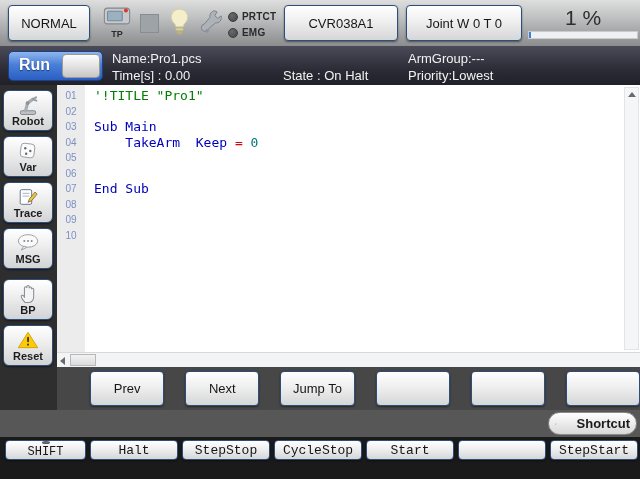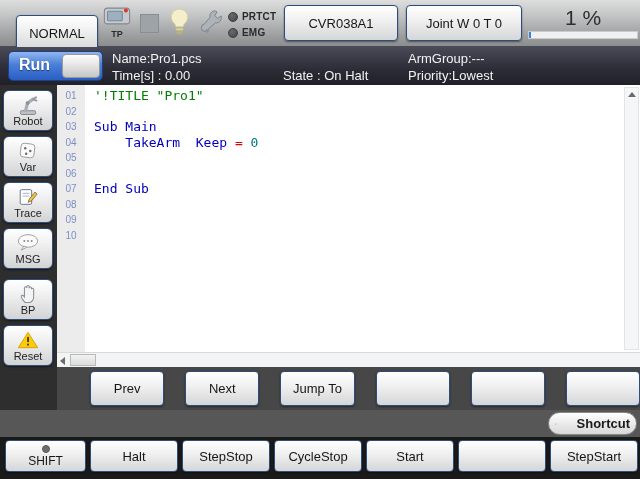--- a/index.html
+++ b/index.html
@@ -9,21 +9,21 @@
 
   
   .topbar{position:absolute;left:0;top:0;width:640px;height:47px;
           background:linear-gradient(180deg,#dedede 0%,#c2c3c4 35%,#9d9e9f 78%,#8c8d8e 100%);
           border-bottom:1px solid #4a4a55;}
   .btn{background:linear-gradient(180deg,#ffffff 0%,#efefef 45%,#d5d6d8 100%);
        border:1px solid #2d4d7d;border-radius:4px;color:#161616;
        font-family:"Liberation Sans",sans-serif;font-size:13px;
        box-shadow:0 1px 2px rgba(0,0,0,.45), inset 0 1px 0 #fff;cursor:pointer;padding:0;}
   .tb-btn{position:absolute;top:5px;height:36px;}
-  .mode-btn{left:16px;width:82px;margin-top:10px;}
+  .mode-btn{left:8px;width:82px;}
   .ctrl-btn{left:284px;width:114px;}
   .coord-btn{left:406px;width:116px;}
 
   .tp-wrap{position:absolute;left:102px;top:6px;width:30px;text-align:center;cursor:pointer;}
   .tp-label{display:block;font-size:9px;font-weight:bold;color:#2b2b2b;margin-top:-1px;}
   .square-icon{position:absolute;left:140px;top:14px;width:19px;height:19px;
                background:#9da3a7;border:1px solid #888d90;}
   .bulb-wrap{position:absolute;left:170px;top:8px;cursor:pointer;}
   .wrench-wrap{position:absolute;left:201px;top:8px;cursor:pointer;}
   .lamps{position:absolute;left:228px;top:9px;}
@@ -57,21 +57,21 @@
   
   .sidebar{position:absolute;left:0;top:85px;width:57px;height:325px;background:#2e2e2e;
            padding-top:5px;}
   .side-btn{display:flex;flex-direction:column;align-items:center;justify-content:center;
             width:50px;height:41px;margin:0 0 5px 3px;
             background:linear-gradient(180deg,#ffffff 0%,#ededed 45%,#d2d3d5 100%);
             border:1px solid #2d4d7d;border-radius:6px;cursor:pointer;padding:0;
             box-shadow:0 1px 2px rgba(0,0,0,.5);}
   .side-btn.gap-before{margin-top:10px;}
   .side-icon{height:20px;display:flex;align-items:center;justify-content:center;}
-  .side-label{font-family:"Liberation Sans",sans-serif;font-size:11px;color:#1d1d1d;margin-top:0px;}
+  .side-label{font-family:"Liberation Sans",sans-serif;font-size:11px;color:#1d1d1d;margin-top:0px;font-weight:bold;}
 
   
   .content{position:absolute;left:57px;top:85px;width:583px;height:325px;background:#424242;}
   .editor{position:absolute;left:0;top:0;width:583px;height:267px;background:
           linear-gradient(to right,#ececec 0px,#ececec 28px,#ffffff 28px);overflow:hidden;}
   .code-lines{padding-top:3px;font-family:"DejaVu Sans Mono","Liberation Mono",monospace;}
   .line{display:flex;height:15.5px;line-height:15.5px;}
   .ln{width:28px;flex:0 0 28px;text-align:center;font-family:"Liberation Sans",sans-serif;
       font-size:10px;color:#7d90c4;}
   .code{padding-left:9px;font-size:13px;white-space:pre;}
@@ -97,21 +97,21 @@
   .shortcutband{position:absolute;left:0;top:410px;width:640px;height:27px;background:#575757;}
   .shortcut{position:absolute;right:3px;top:2px;height:23px;width:89px;border-radius:12px;
             background:linear-gradient(180deg,#ffffff,#e9e9e9 55%,#d8d8d8);
             border:1px solid #8a8a8a;font-size:13px;font-weight:bold;color:#1a1a1a;
             display:flex;align-items:center;justify-content:center;gap:20px;cursor:pointer;
             font-family:"Liberation Sans",sans-serif;}
 
   
   .bottombar{position:absolute;left:0;top:437px;width:640px;height:42px;background:#1a1a1a;
              display:flex;gap:4px;padding:3px 0 0 5px;}
-  .bottom-btn{height:32px;width:88px;font-size:13px;}
+  .bottom-btn{height:20px;width:88px;font-size:13px;font-family:Liberation Mono, monospace;}
   .shift-btn{width:81px;display:flex;flex-direction:column;align-items:center;justify-content:center;}
   .shift-dot{width:8px;height:8px;border-radius:50%;background:#6e6e6e;margin-bottom:1px;
              border:1px solid #5a5a5a;}
   .shift-label{font-size:12px;}
 </style>
 </head>
 <body>
 
 <div class="screen">
 

